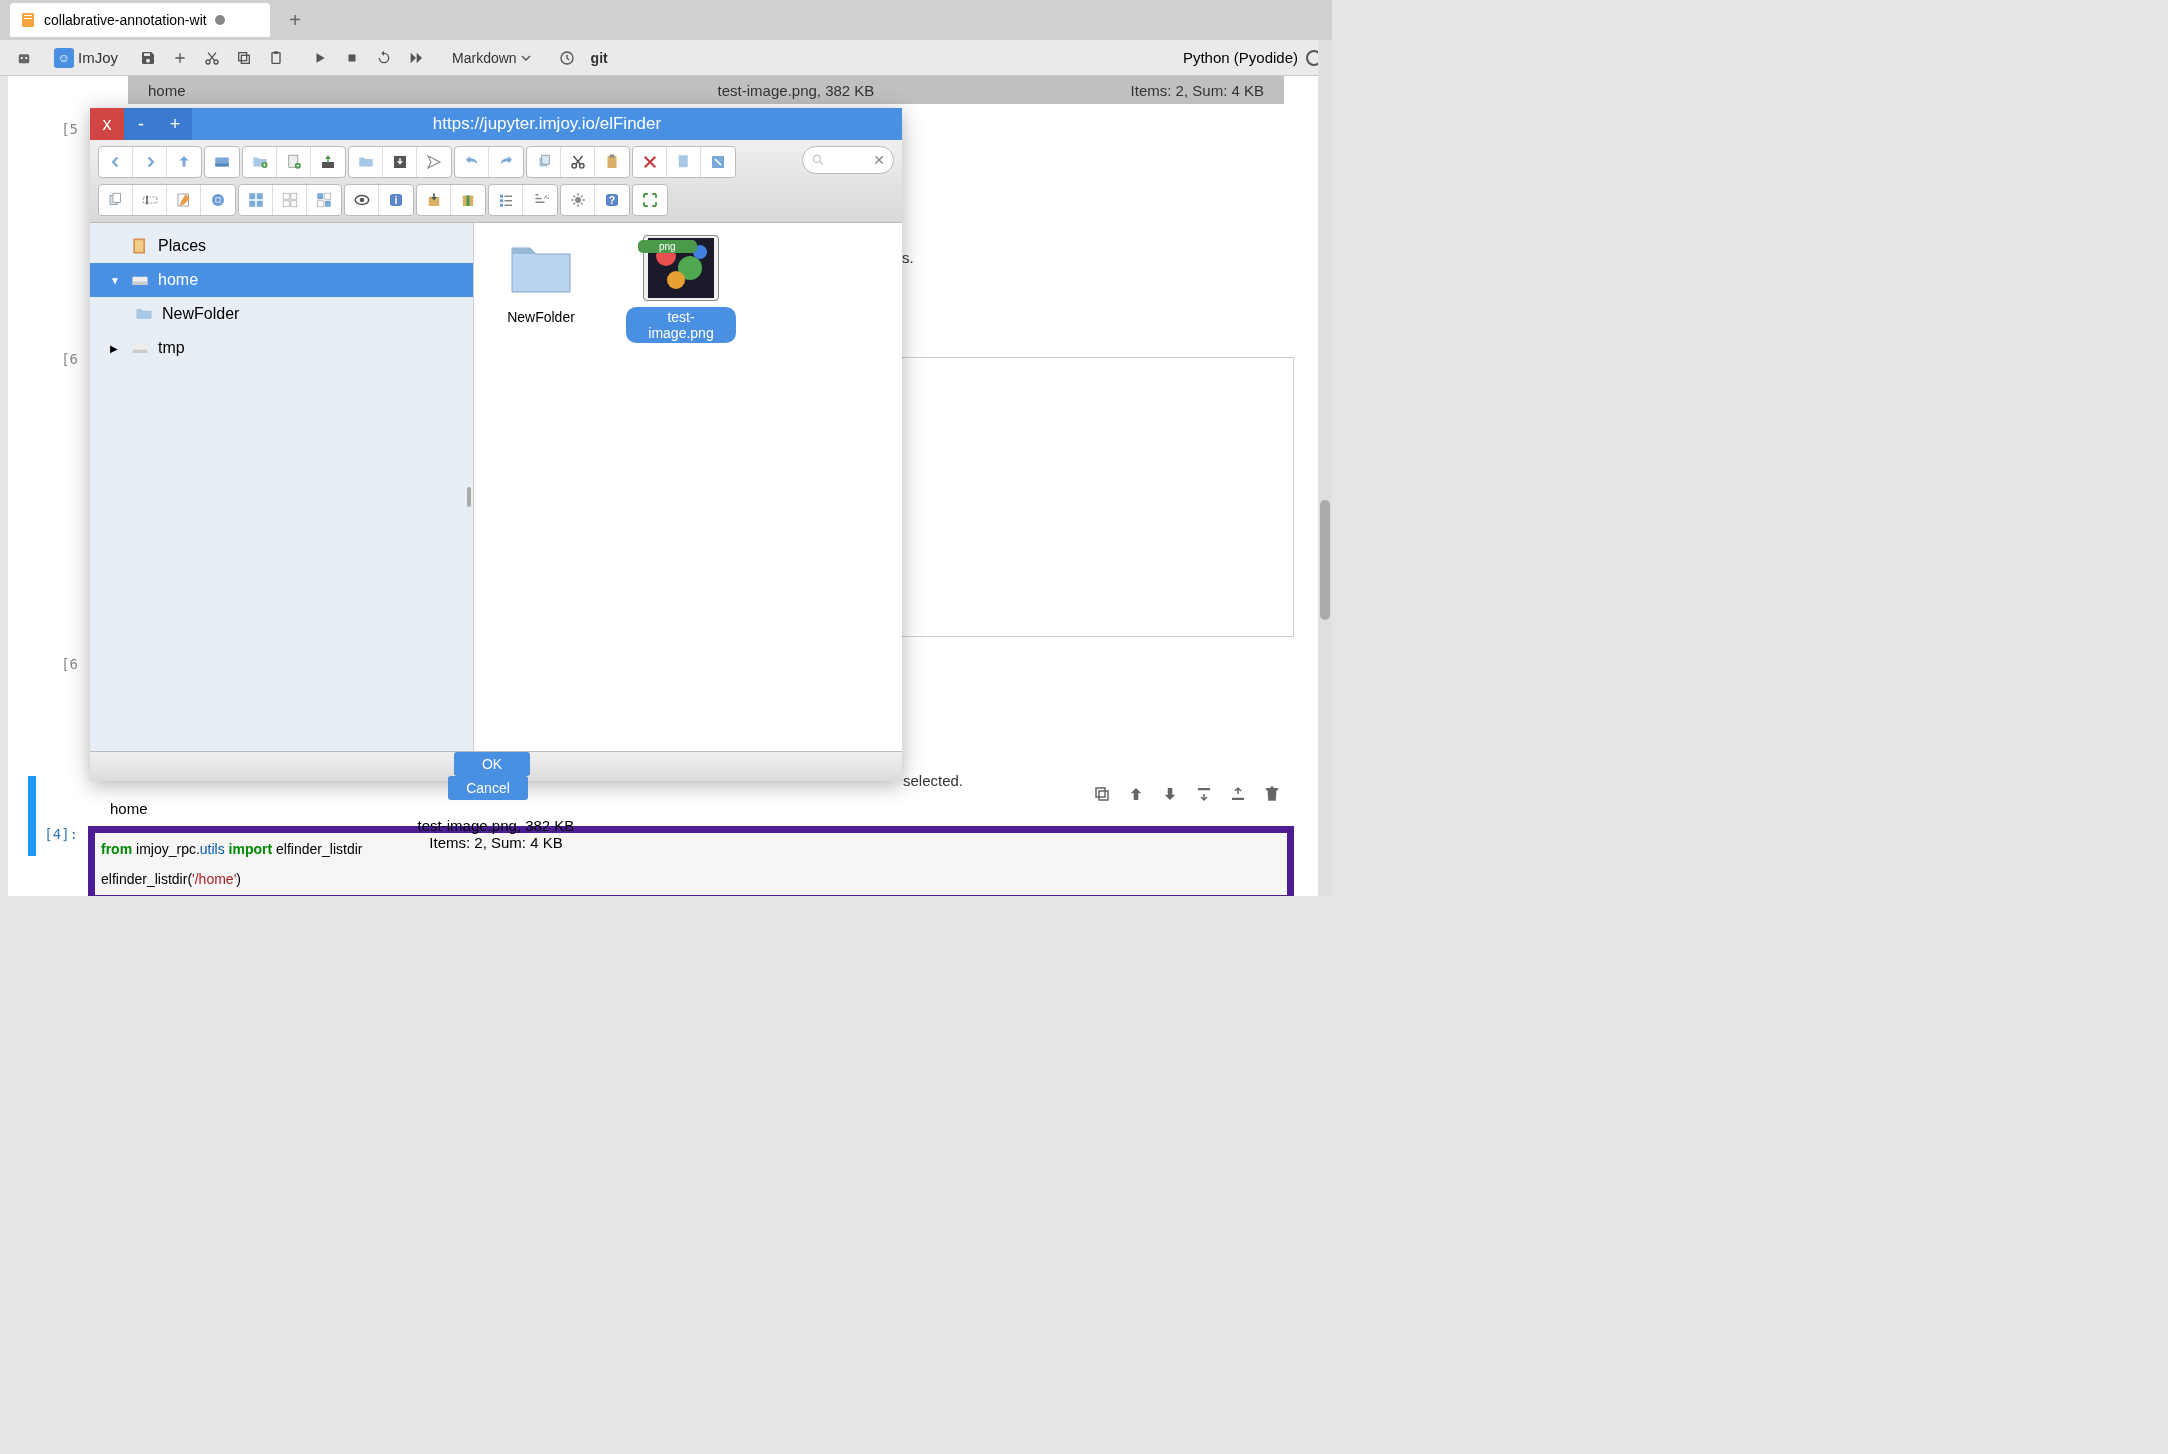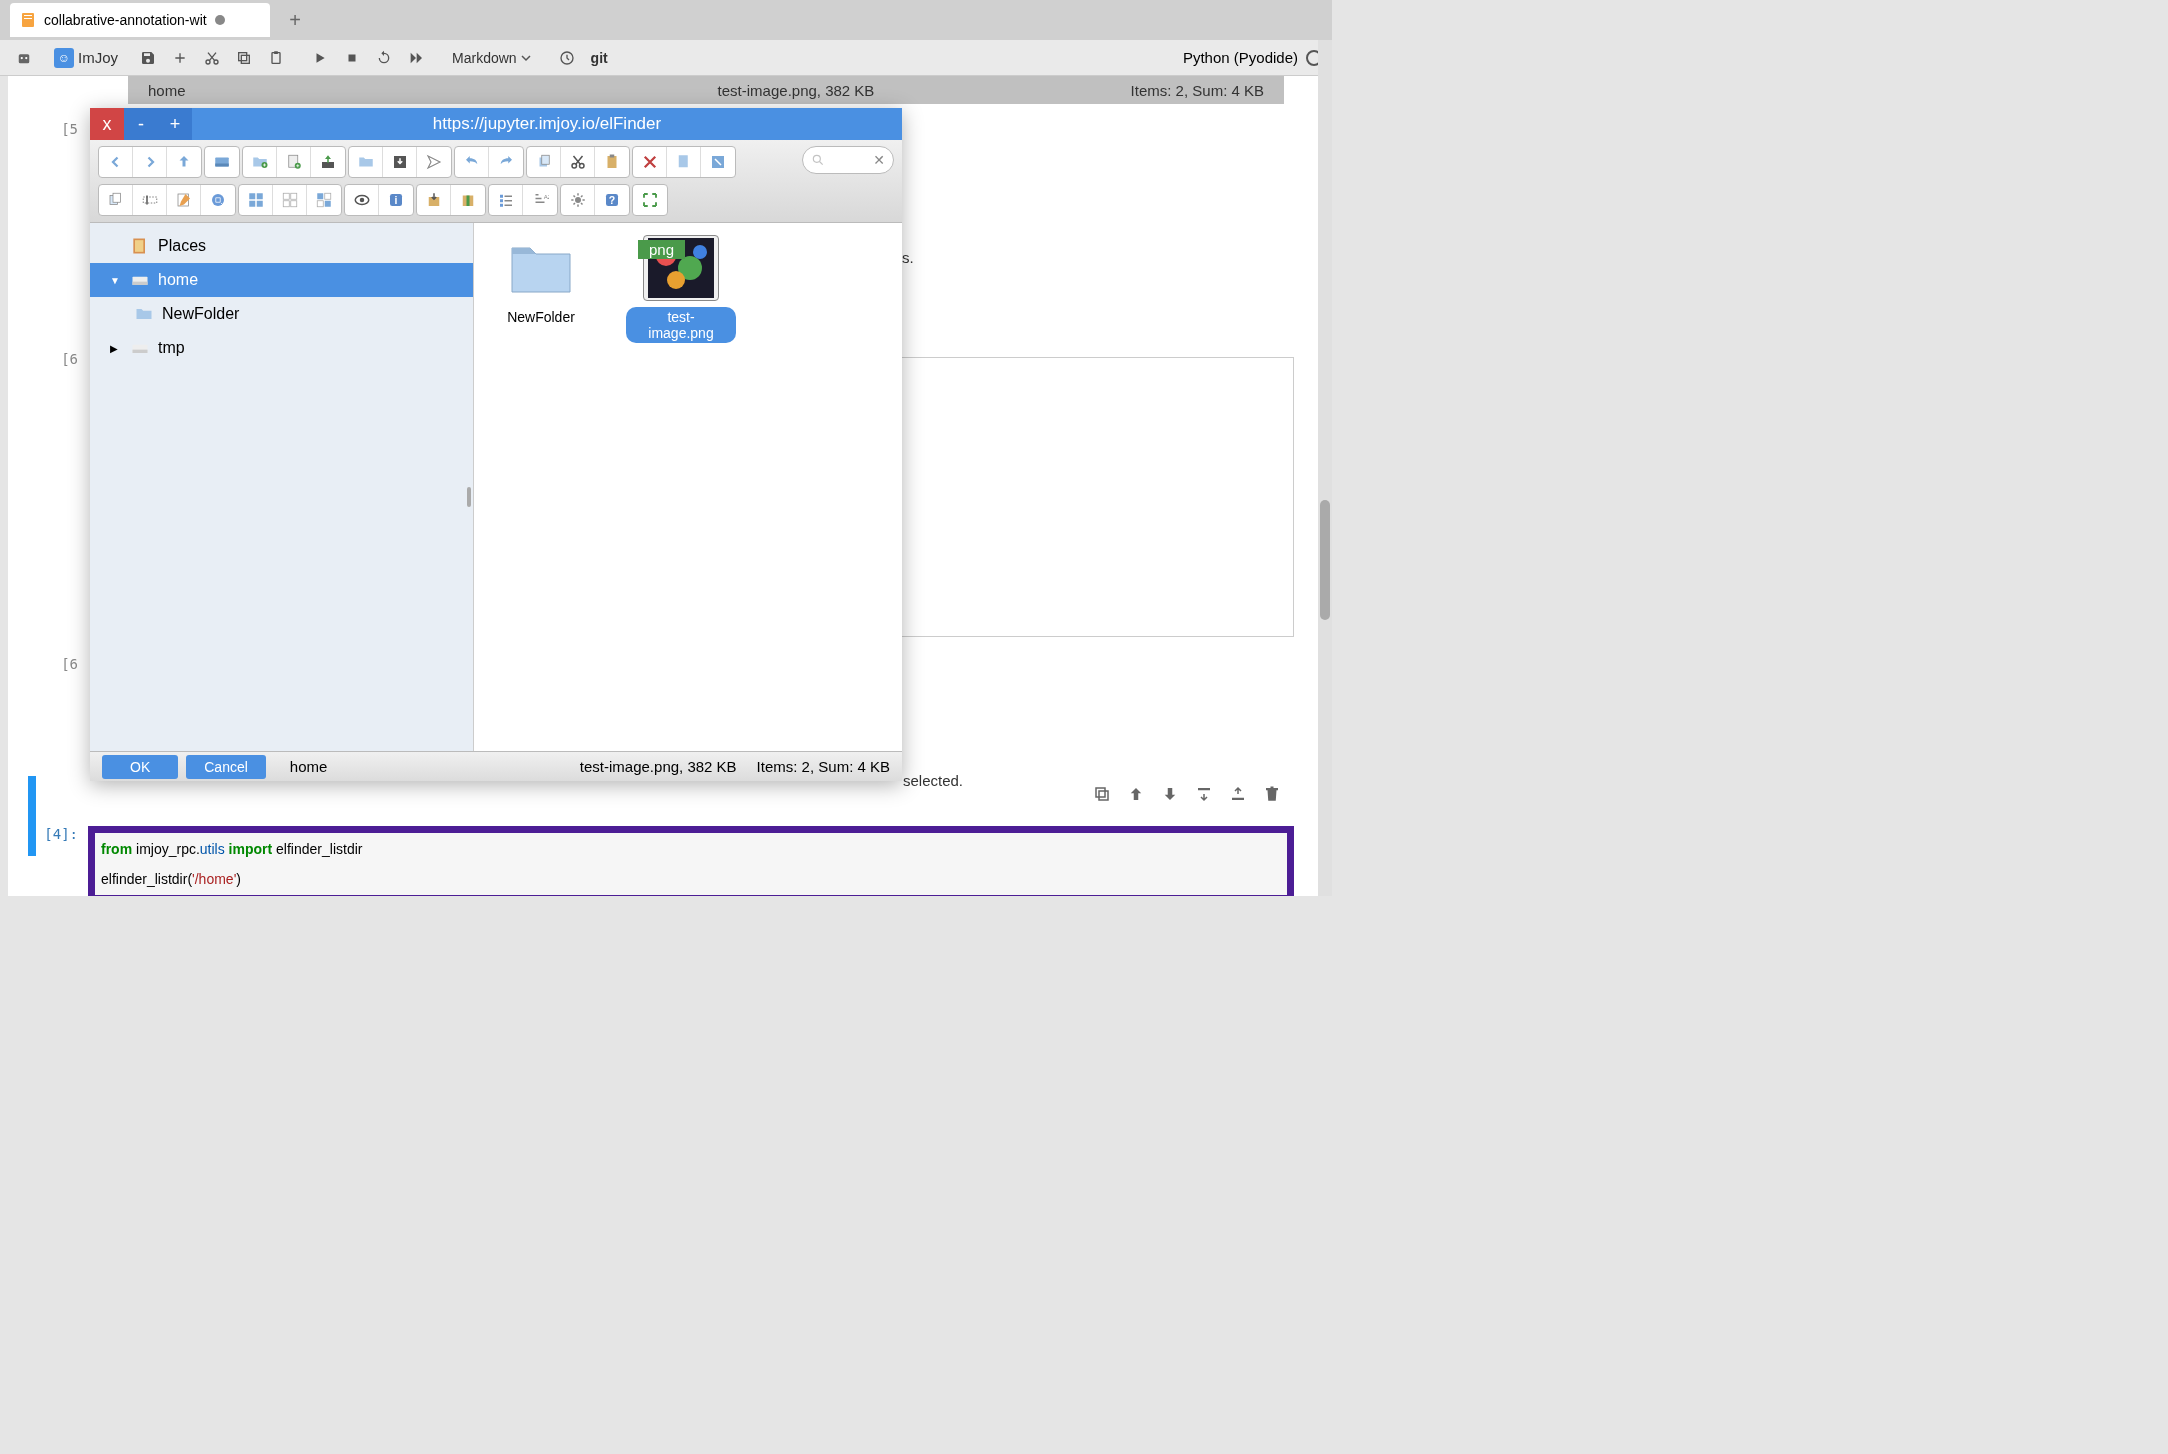--- a/index.html
+++ b/index.html
@@ -70,23 +70,23 @@
 .ef-tree-item { height: 34px; display: flex; align-items: center; padding-left: 20px; font-size: 16px; cursor: pointer; gap: 8px; }
 .ef-tree-item.selected { background: #4a90e2; color: #fff; }
 .ef-tree-item .arrow { width: 12px; font-size: 10px; }
 .ef-tree-item .ticon { width: 20px; height: 20px; display: flex; align-items: center; justify-content: center; }
 .ef-content { flex: 1; background: #fff; padding: 12px; display: flex; gap: 30px; align-items: flex-start; }
 .ef-item { width: 110px; display: flex; flex-direction: column; align-items: center; gap: 6px; cursor: pointer; }
 .ef-item .thumb { width: 76px; height: 66px; display: flex; align-items: center; justify-content: center; position: relative; }
 .ef-item .label { font-size: 14px; text-align: center; padding: 2px 10px; border-radius: 10px; }
 .ef-item.selected .thumb { border: 1px solid #888; background: #f0f0f0; border-radius: 4px; }
 .ef-item.selected .label { background: #4a90e2; color: #fff; }
-.png-badge { position: absolute; top: 4px; left: -6px; background: #4a9a4a; color: #fff; font-size: 15px; padding: 1px 11px; border-radius: 0; }
-
-.ef-statusbar { background: linear-gradient(#f0f0f0,#dcdcdc); height: 30px; border-top: 1px solid #bbb; display: flex; align-items: center; font-size: 15px; padding: 0 12px; }
+.png-badge { position: absolute; top: 4px; left: -6px; background: #4a9a4a; color: #fff; font-size: 10px; padding: 1px 21px; border-radius: 5px; }
+
+.ef-statusbar { background: linear-gradient(#f0f0f0,#dcdcdc); height: 30px; border-top: 1px solid #bbb; display: flex; align-items: center; font-size: 15px; padding: 0 12px; flex-direction: column; }
 .ef-ok { background: #4a90e2; color: #fff; padding: 4px 28px; border-radius: 3px; margin-right: 8px; cursor: pointer; font-size: 14px; }
 .ef-cancel { background: #4a90e2; color: #fff; padding: 4px 18px; border-radius: 3px; margin-right: 16px; cursor: pointer; font-size: 14px; }
 .ef-path { margin-right: auto; margin-left: 8px; }
 .ef-fileinfo { margin: 0 20px; }
 .ef-summary { }
 
 .partial-text { position: absolute; font-size: 15px; color: #333; }
 
 
 .scrollbar-track { position: absolute; right: 0; top: 40px; width: 14px; height: 856px; background: #e0e0e0; }

